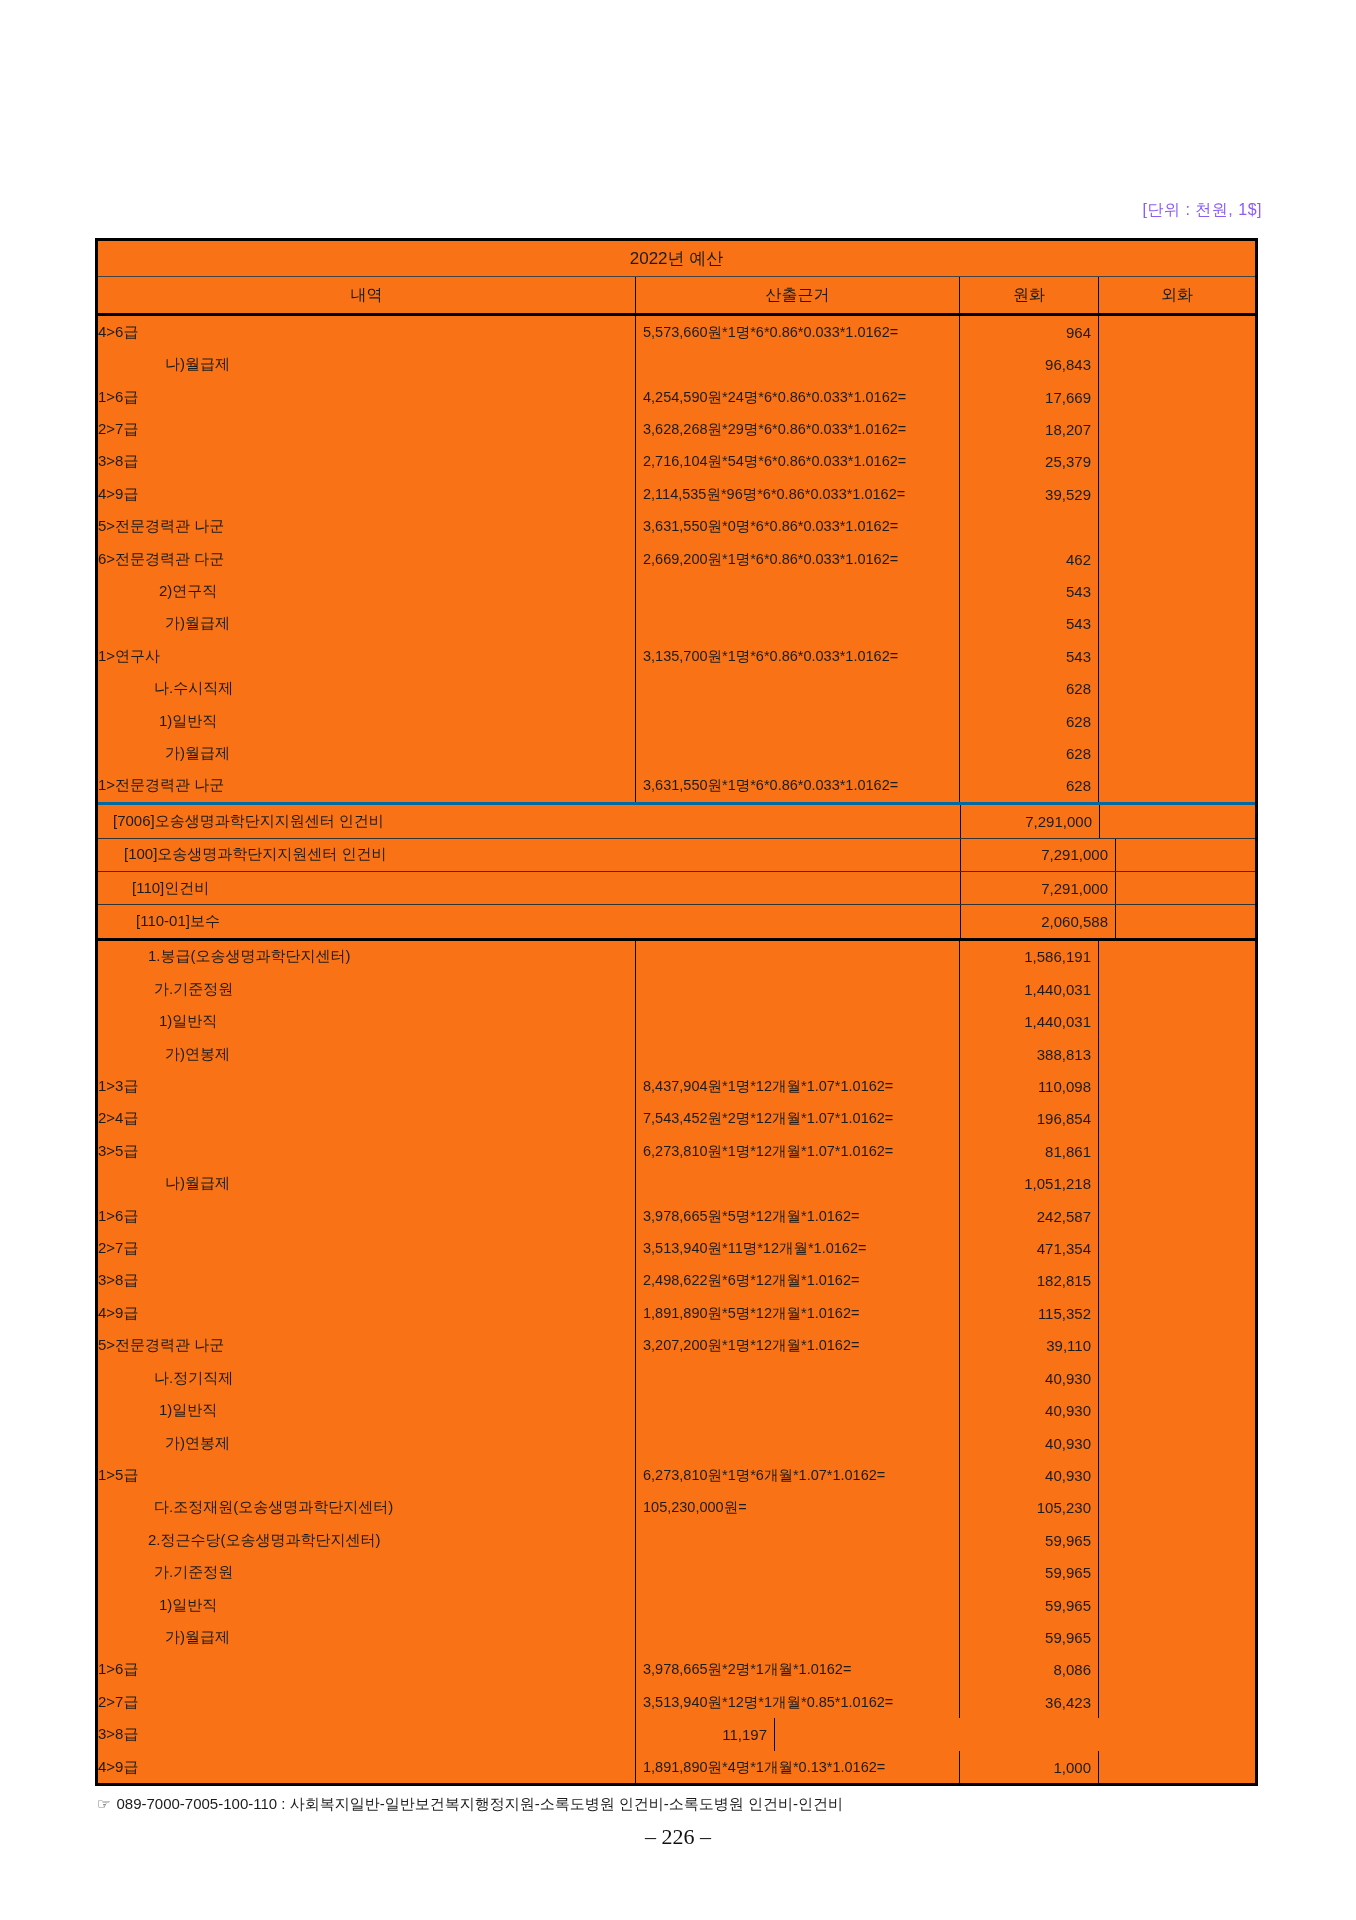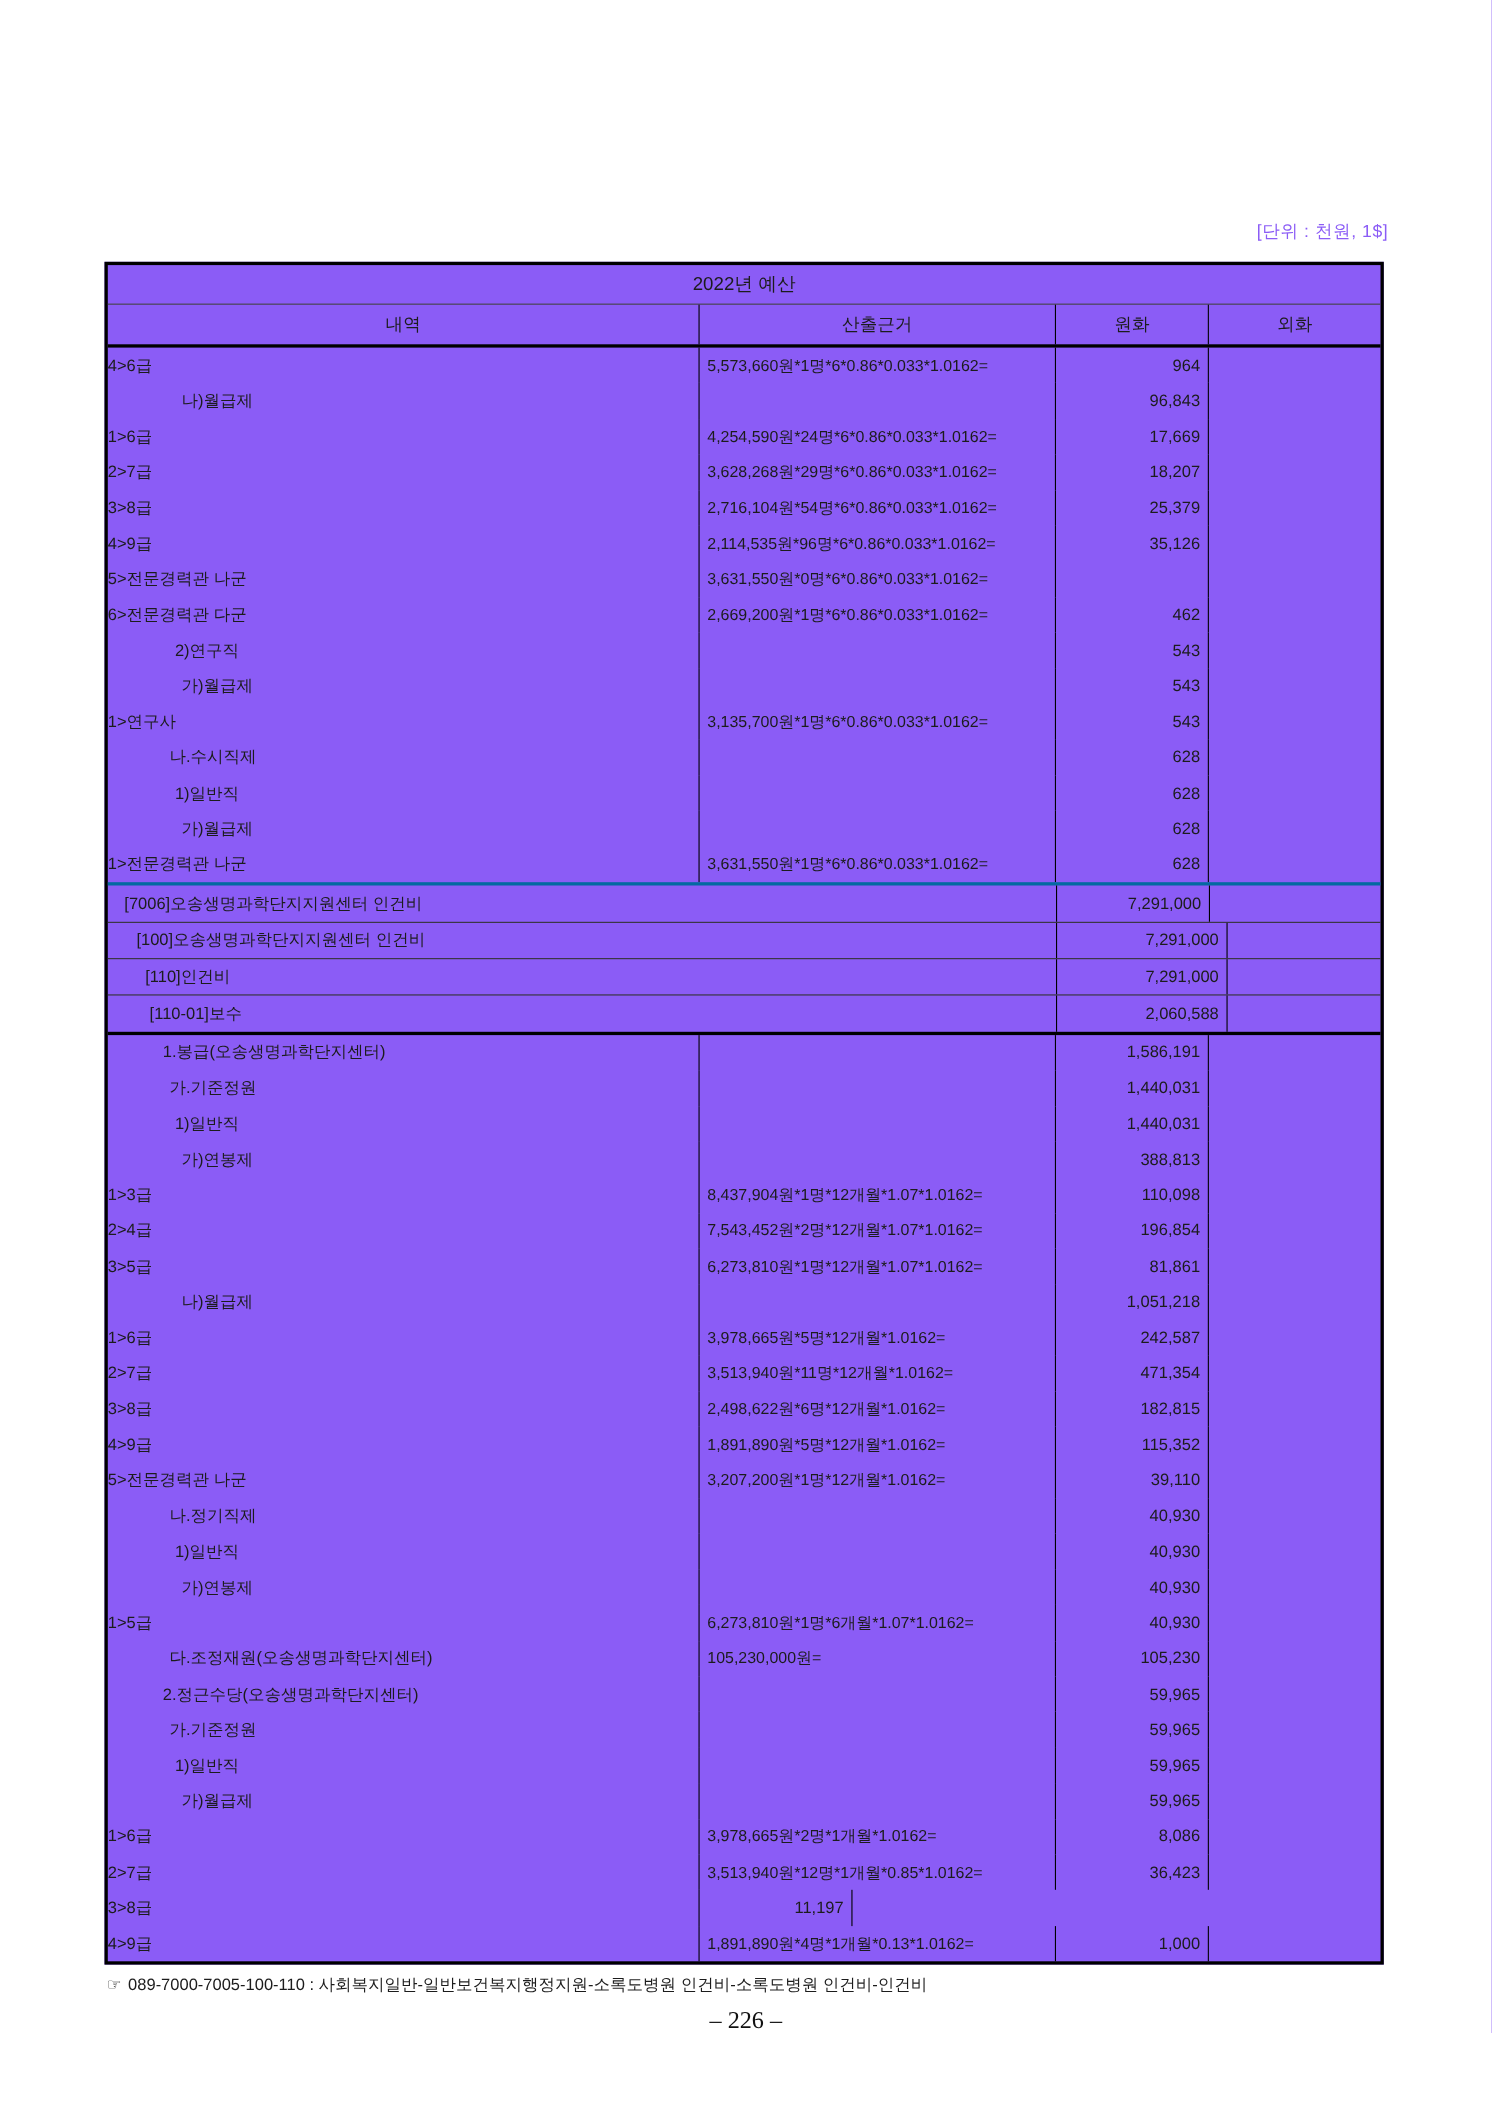--- a/index.html
+++ b/index.html
@@ -7,21 +7,21 @@
     width:1356px;height:1920px;position:relative;background:#ffffff;
     font-family:"Liberation Sans","DejaVu Sans",sans-serif;color:#1c1c1c;
     -webkit-font-smoothing:antialiased;
   }
   .unit-label{
     position:absolute;top:200px;right:94px;font-size:16px;color:#8b5cf6;
     letter-spacing:0.5px;
   }
   .budget-table{
     position:absolute;left:95px;top:238px;width:1163px;height:1548px;
-    border:3px solid #000;box-sizing:border-box;background:#8b5cf6;
+    border:3px solid #000;box-sizing:border-box;background:#f97316;
     display:flex;flex-direction:column;
   }
   .title-row{
     height:35px;border-bottom:1px solid #444;display:flex;
     align-items:center;justify-content:center;font-size:17px;flex:0 0 auto;
   }
   .header-row{
     height:39px;border-bottom:3px solid #000;display:flex;flex:0 0 auto;
     box-sizing:border-box;
   }
@@ -101,21 +101,21 @@
       </div>
       <div class="trow">
         <div class="cell c1 ind-e">3&gt;8급</div>
         <div class="cell c2">2,716,104원*54명*6*0.86*0.033*1.0162=</div>
         <div class="cell c3">25,379</div>
         <div class="cell c4"></div>
       </div>
       <div class="trow">
         <div class="cell c1 ind-e">4&gt;9급</div>
         <div class="cell c2">2,114,535원*96명*6*0.86*0.033*1.0162=</div>
-        <div class="cell c3">35,126</div>
+        <div class="cell c3">39,529</div>
         <div class="cell c4"></div>
       </div>
       <div class="trow">
         <div class="cell c1 ind-e">5&gt;전문경력관 나군</div>
         <div class="cell c2">3,631,550원*0명*6*0.86*0.033*1.0162=</div>
         <div class="cell c3"></div>
         <div class="cell c4"></div>
       </div>
       <div class="trow">
         <div class="cell c1 ind-e">6&gt;전문경력관 다군</div>

